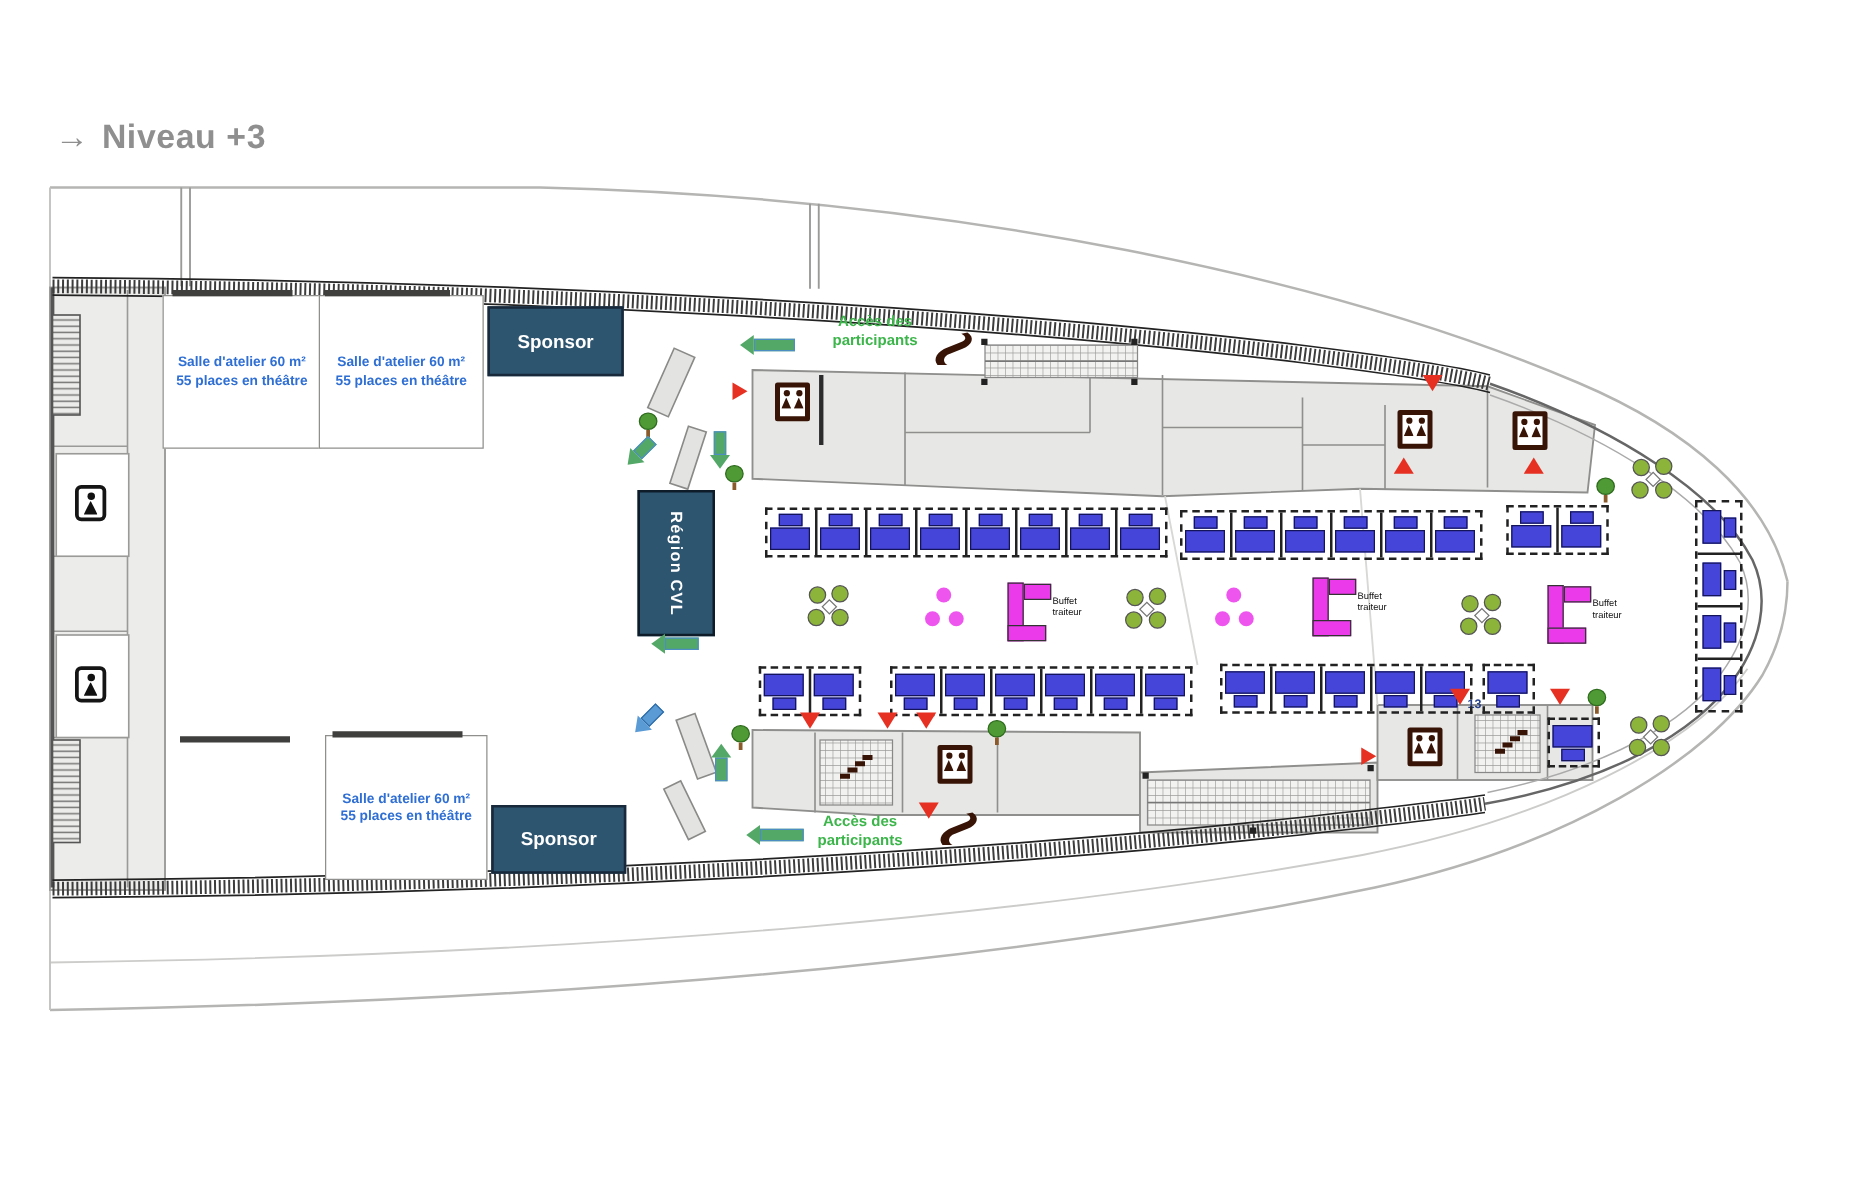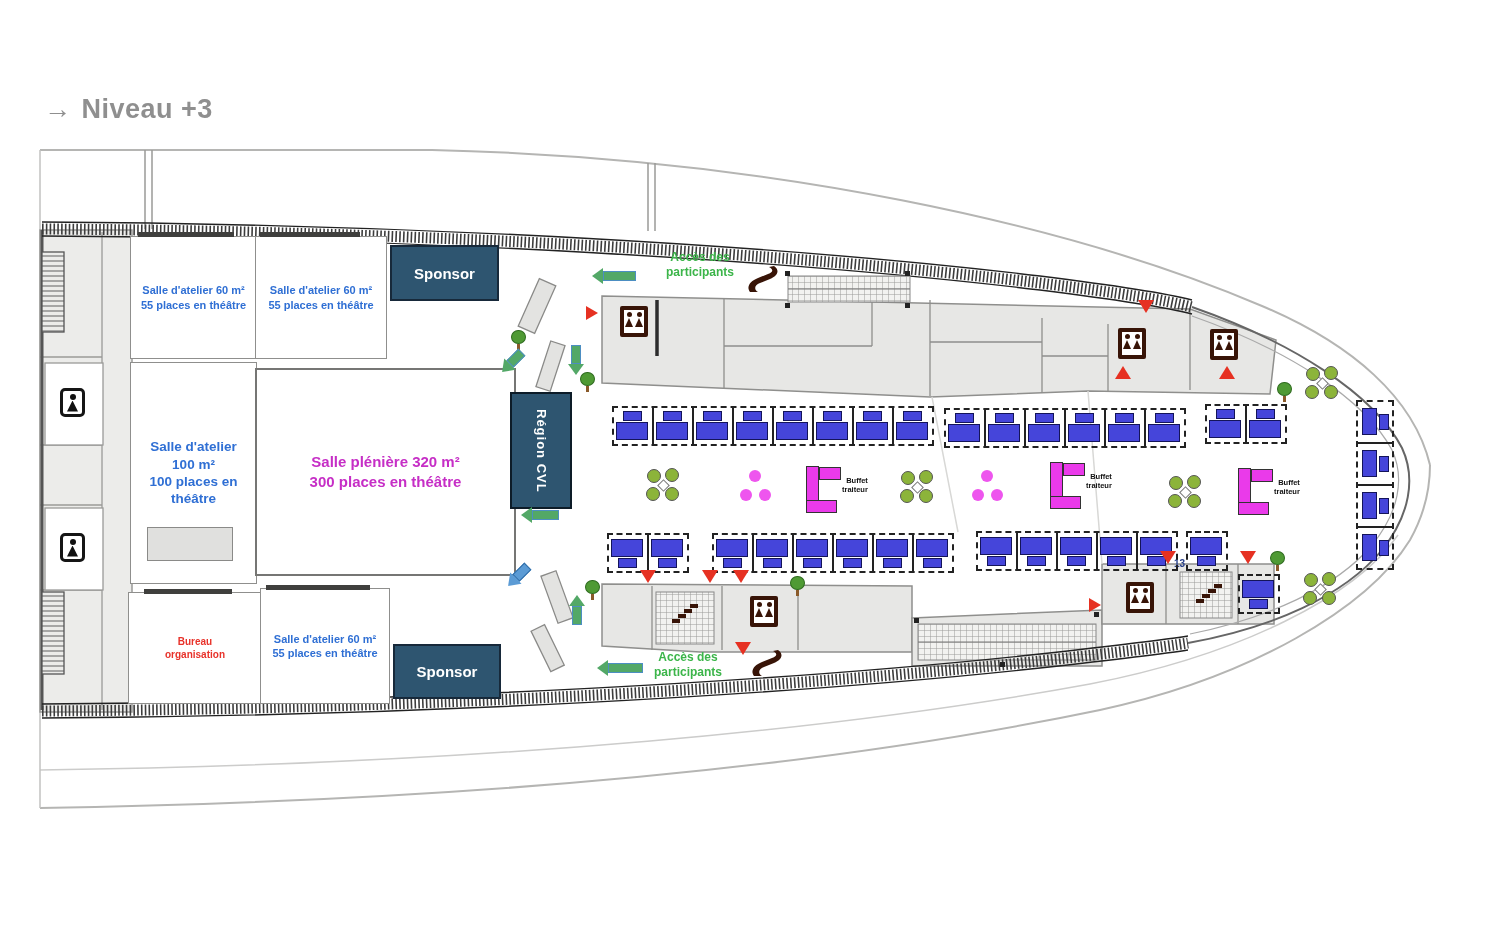--- a/index.html
+++ b/index.html
@@ -58,22 +58,22 @@
   .up .bf-table{left:2px;top:14px;}   .up .bf-chair{left:9px;top:3px;}
   .down .bf-table{left:2px;top:4px;}  .down .bf-chair{left:9px;top:23px;}
   .right .bf-table{width:13px;height:25px;left:4px;top:6px;}
   .right .bf-chair{width:8px;height:14px;left:21px;top:12px;}
 
   .buffet{width:72px;height:48px;}
   .bfp{position:absolute;background:var(--buffet-magenta);border:1.6px solid #333;}
   .bfp-v{left:0;top:0;width:11px;height:45px;}
   .bfp-t{left:13px;top:1px;width:20px;height:11px;}
   .bfp-b{left:0;top:34px;width:29px;height:11px;}
-  .bf-label{position:absolute;left:36px;top:11px;font-size:7.5px;font-weight:bold;color:#111;
-    line-height:1.15;white-space:pre-line;text-align:right;}
+  .bf-label{position:absolute;left:36px;top:11px;font-size:7.5px;font-weight:normal;color:#111;
+    line-height:1.15;white-space:pre-line;}
 
   .gt{width:33px;height:33px;}
   .gt-c,.pd-c{position:absolute;width:12px;height:12px;border-radius:50%;}
   .gt-c{background:var(--chair-olive);border:1.5px solid #555;}
   .gt-d{position:absolute;left:13px;top:13px;width:7px;height:7px;background:#fff;border:1.5px solid #777;
     transform:rotate(45deg);}
   .pd-c{background:var(--pink-dot);}
 
   .tree{width:14px;height:20px;display:flex;flex-direction:column;align-items:center;}
   .tr-can{width:13px;height:13px;border-radius:50%;background:var(--tree-green);border:1px solid #2e6b1e;}
@@ -204,41 +204,20 @@
   <div class="room r-wtl">
     <div class="lbl blue s11">
       <div>Salle d'atelier 60 m²</div>
       <div>55 places en théâtre</div>
     </div>
   </div>
   <div class="room r-wtr">
     <div class="lbl blue s11">
       <div>Salle d'atelier 60 m²</div>
       <div>55 places en théâtre</div>
-    </div>
-  </div>
-  <div class="room r-w100">
-    <div class="lbl blue s13">
-      <div>Salle d'atelier</div>
-      <div>100 m²</div>
-      <div>100 places en</div>
-      <div>théâtre</div>
-    </div>
-    <div style="position:absolute;left:16px;top:164px;width:84px;height:32px;background:#e0e0de;border:1.5px solid #8a8a88;"></div>
-  </div>
-  <div class="room r-plenary">
-    <div class="lbl magenta">
-      <div>Salle plénière 320 m²</div>
-      <div>300 places en théâtre</div>
-    </div>
-  </div>
-  <div class="room r-bureau">
-    <div class="lbl red">
-      <div>Bureau</div>
-      <div>organisation</div>
     </div>
   </div>
   <div class="room r-wbot">
     <div class="lbl blue s11">
       <div>Salle d'atelier 60 m²</div>
       <div>55 places en théâtre</div>
     </div>
   </div>
 
   <div class="wallbar" style="left:138px;top:232px;width:96px;"></div>

